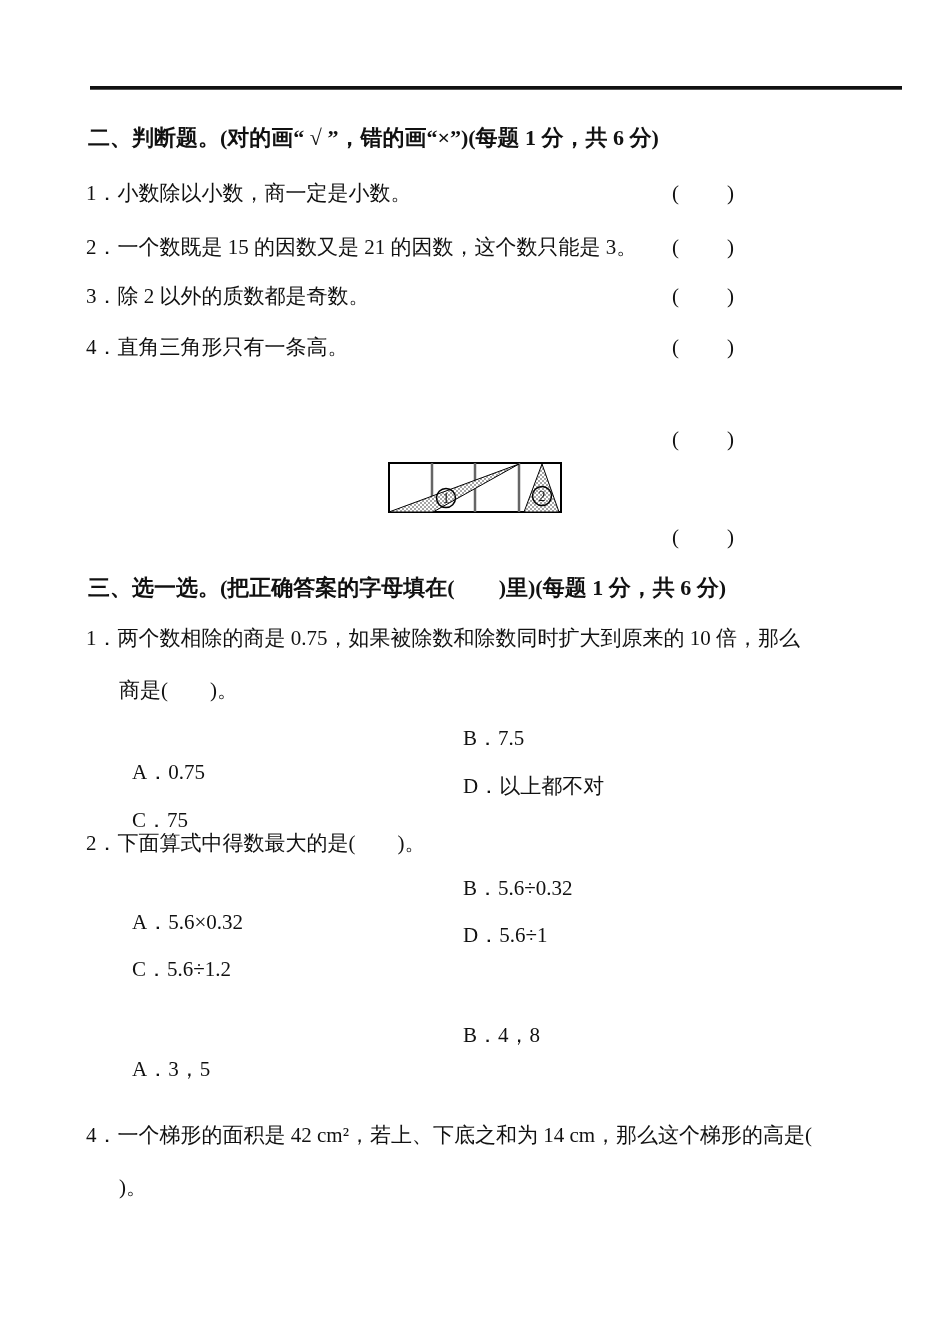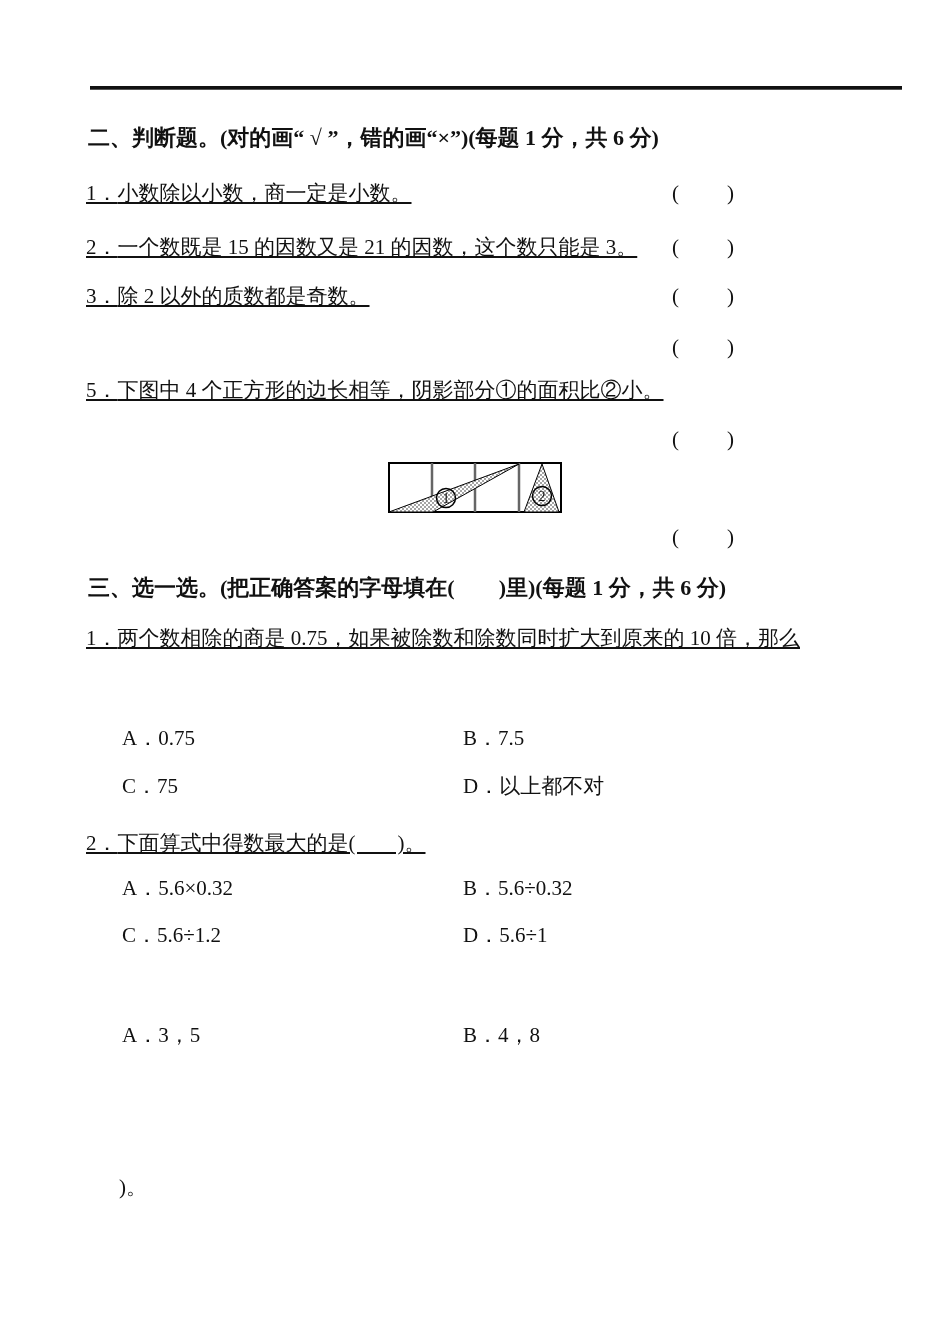--- a/index.html
+++ b/index.html
@@ -14,24 +14,24 @@
   .toprule{
     position:absolute;top:86px;left:90px;width:812px;height:3px;
     background:#111111;border-bottom:1px solid #555;
   }
   .row{
     position:absolute;left:0;width:798px;height:28px;
     font-size:21px;line-height:28px;white-space:nowrap;
   }
   .heading{font-weight:bold;font-size:22px;}
   .hpos{position:absolute;left:88px;}
-  .qtext{position:absolute;left:86px;text-decoration:underline;}
+  .qtext{position:absolute;left:86px;}
   .cont{position:absolute;left:119px;}
   .blank{position:absolute;left:672px;letter-spacing:2px;}
-  .optA{position:absolute;left:122px;}
+  .optA{position:absolute;left:132px;margin-top:34px;}
   .optB{position:absolute;left:463px;}
   .figure{position:absolute;left:388px;top:462px;width:174px;height:51px;}
   .num{padding-right:0px;}
 </style>
 </head>
 <body>
 
 <div class="page">
 
   <div class="toprule"></div>
@@ -49,26 +49,24 @@
     <span class="qtext"><span class="num">2．</span><span>一个数既是 15 的因数又是 21 的因数，这个数只能是 3。</span></span>
     <span class="blank">(　　)</span>
   </div>
 
   <div class="row" style="top:282px">
     <span class="qtext"><span class="num">3．</span><span>除 2 以外的质数都是奇数。</span></span>
     <span class="blank">(　　)</span>
   </div>
 
   <div class="row" style="top:333px">
+    <span class="qtext"><span class="num">4．</span><span>直角三角形只有一条高。</span></span>
     <span class="blank">(　　)</span>
   </div>
 
-  <div class="row" style="top:376px">
-    <span class="qtext"><span class="num">5．</span><span>下图中 4 个正方形的边长相等，阴影部分①的面积比②小。</span></span>
-  </div>
 
   <div class="row" style="top:425px">
     <span class="blank">(　　)</span>
   </div>
 
   <svg class="figure" viewBox="0 0 174 51">
     <defs>
       <pattern id="dots" patternUnits="userSpaceOnUse" width="4" height="4">
         <rect x="0" y="0" width="4" height="4" fill="#ffffff"></rect>
         <circle cx="1" cy="1" r="0.8" fill="#333333"></circle>
@@ -91,20 +89,23 @@
     <span class="blank">(　　)</span>
   </div>
 
   <div class="row" style="top:574px">
     <span class="heading hpos">三、选一选。(把正确答案的字母填在(　　)里)(每题 1 分，共 6 分)</span>
   </div>
 
   <div class="row" style="top:624px">
     <span class="qtext"><span class="num">1．</span><span>两个数相除的商是 0.75，如果被除数和除数同时扩大到原来的 10 倍，那么</span></span>
   </div>
+  <div class="row" style="top:676px">
+    <span class="cont">商是(　　)。</span>
+  </div>
   <div class="row" style="top:724px">
     <span class="optA">A．0.75</span>
     <span class="optB">B．7.5</span>
   </div>
   <div class="row" style="top:772px">
     <span class="optA">C．75</span>
     <span class="optB">D．以上都不对</span>
   </div>
 
   <div class="row" style="top:829px">
@@ -117,17 +118,20 @@
   <div class="row" style="top:921px">
     <span class="optA">C．5.6÷1.2</span>
     <span class="optB">D．5.6÷1</span>
   </div>
 
   <div class="row" style="top:1021px">
     <span class="optA">A．3，5</span>
     <span class="optB">B．4，8</span>
   </div>
 
+  <div class="row" style="top:1121px">
+    <span class="qtext"><span class="num">4．</span><span>一个梯形的面积是 42 cm²，若上、下底之和为 14 cm，那么这个梯形的高是(</span></span>
+  </div>
   <div class="row" style="top:1173px">
     <span class="cont">)。</span>
   </div>
 
 </div>
 
 </body></html>

